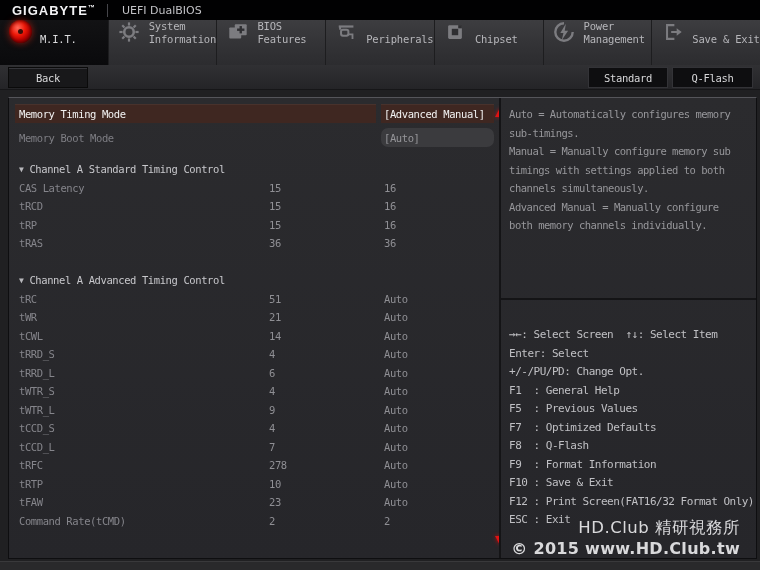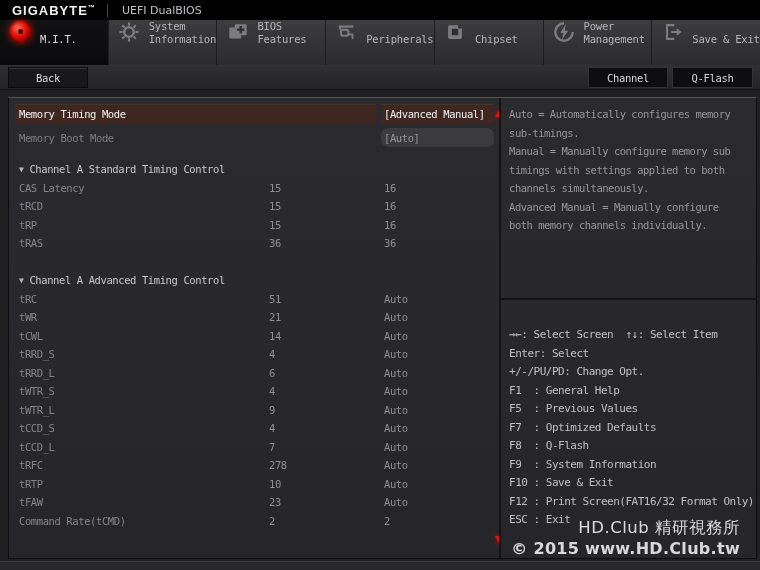--- a/index.html
+++ b/index.html
@@ -186,21 +186,21 @@
         <line class="ic-stroke" x1="10" y1="12" x2="17" y2="12" stroke-width="2.2"></line>
         <polygon class="ic-fill" points="21.5,12 16,8 16,16"></polygon>
       </svg>
     </span>
     <span class="tab-label"><span class="l1"></span><span class="l2">Save &amp; Exit</span></span>
   </div>
 </div>
 
 <div class="subbar">
   <div class="btn btn-back">Back</div>
-  <div class="btn btn-english">Channel</div>
+  <div class="btn btn-english">Standard</div>
   <div class="btn btn-qflash">Q-Flash</div>
 </div>
 
 <div class="content">
 
   <div class="pane-left">
 
     <div class="mode-row selected">
       <div class="mode-label-bar">
           <span>Memory Timing Mode</span>
@@ -327,21 +327,21 @@
       <div>both memory channels individually.</div>
     </div>
     <div class="hints-box">
       <div>→←: Select Screen  ↑↓: Select Item</div>
       <div>Enter: Select</div>
       <div>+/-/PU/PD: Change Opt.</div>
       <div>F1  : General Help</div>
       <div>F5  : Previous Values</div>
       <div>F7  : Optimized Defaults</div>
       <div>F8  : Q-Flash</div>
-      <div>F9  : System Information</div>
+      <div>F9  : Format Information</div>
       <div>F10 : Save &amp; Exit</div>
       <div>F12 : Print Screen(FAT16/32 Format Only)</div>
       <div>ESC : Exit</div>
     </div>
   </div>
 </div>
 
 <div class="footer"></div>
 
 <div class="watermark">

